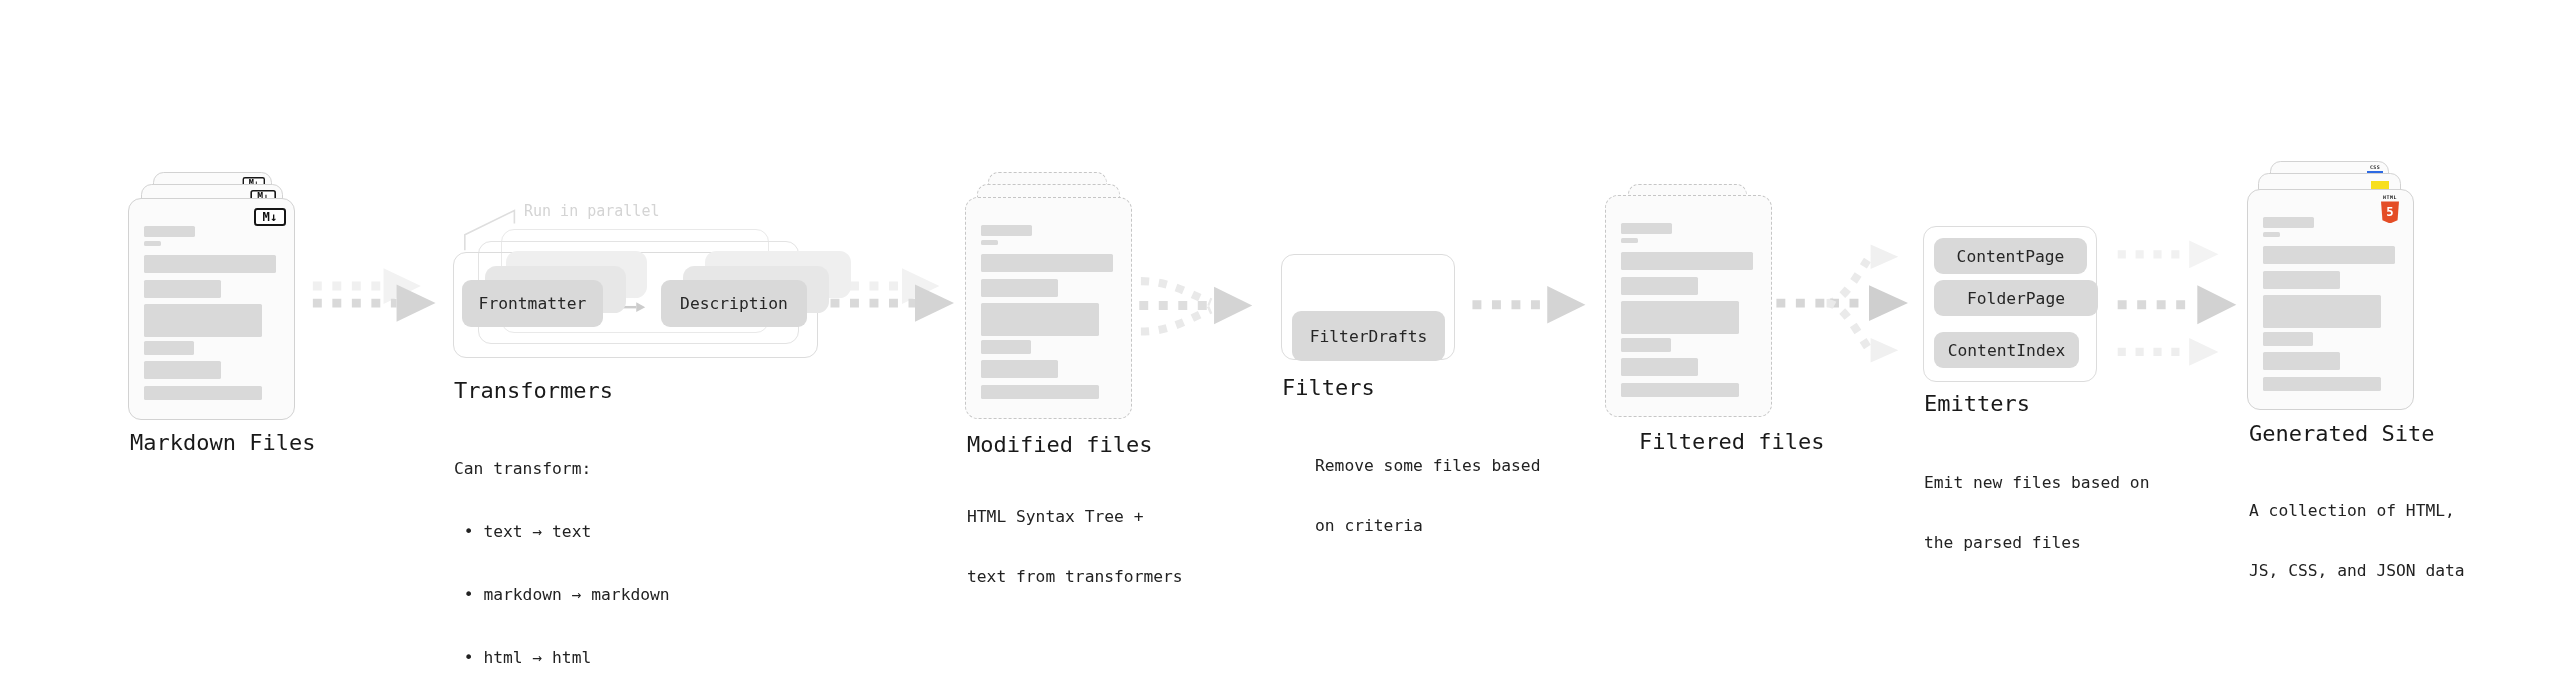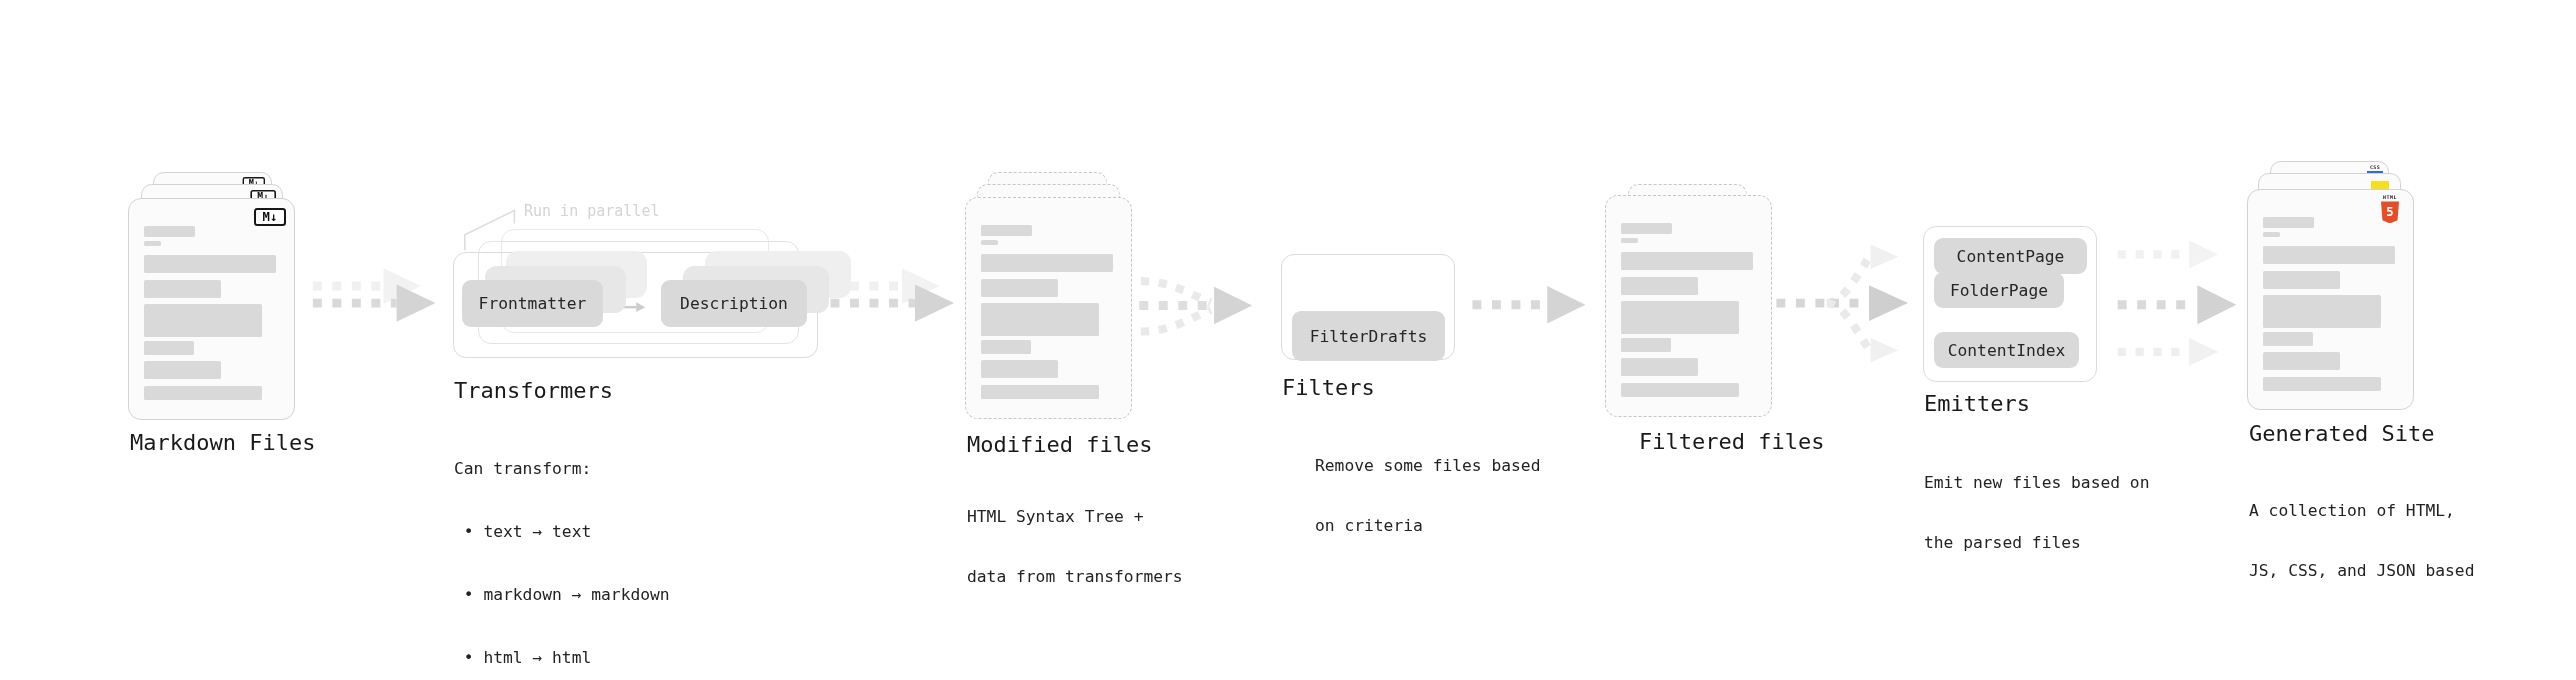--- a/index.html
+++ b/index.html
@@ -164,21 +164,21 @@
         <div class="bar"></div>
       <div class="bar"></div>
         <div class="bar"></div>
         <div class="bar"></div>
         <div class="bar"></div>
     </div>
   </div>
   <div class="title" style="left:967px;top:432px;">Modified files</div>
   <div class="desc" style="left:967px;top:466px;">
     <div>HTML Syntax Tree +</div>
-    <div>data from transformers</div>
+    <div>text from transformers</div>
   </div>
 
   <div class="frame" style="left:1281px;top:254px;width:174px;height:106px;"></div>
   <div class="pill" style="left:1292px;top:280px;width:153px;height:50px;margin-top:31px;">FilterDrafts</div>
   <div class="title" style="left:1282px;top:375px;">Filters</div>
   <div class="desc" style="left:1282px;top:415px;margin-left:33px;">
     <div>Remove some files based</div>
     <div>on criteria</div>
   </div>
 
@@ -192,21 +192,21 @@
       <div class="bar"></div>
         <div class="bar"></div>
         <div class="bar"></div>
         <div class="bar"></div>
     </div>
   </div>
   <div class="title" style="left:1607px;top:429px;margin-left:32px;">Filtered files</div>
 
   <div class="frame" style="left:1923px;top:226px;width:174px;height:156px;"></div>
   <div class="pill small" style="left:1934px;top:238px;width:153px;height:36px;">ContentPage</div>
-  <div class="pill small" style="left:1934px;top:272px;width:130px;height:36px;">FolderPage</div>
+  <div class="pill small" style="left:1934px;top:280px;width:164px;height:36px;">FolderPage</div>
   <div class="pill small" style="left:1934px;top:332px;width:145px;height:36px;">ContentIndex</div>
   <div class="title" style="left:1924px;top:391px;">Emitters</div>
   <div class="desc" style="left:1924px;top:432px;">
     <div>Emit new files based on</div>
     <div>the parsed files</div>
   </div>
 
   <div class="card small-r" style="left:2270px;top:161px;width:119px;height:219px;">
     <div class="css-badge">
       <div class="css-txt">CSS</div>
@@ -230,17 +230,17 @@
         <div class="bar"></div>
       <div class="bar"></div>
         <div class="bar"></div>
         <div class="bar"></div>
         <div class="bar"></div>
     </div>
   </div>
   <div class="title" style="left:2249px;top:421px;">Generated Site</div>
   <div class="desc" style="left:2249px;top:460px;">
     <div>A collection of HTML,</div>
-    <div>JS, CSS, and JSON based</div>
+    <div>JS, CSS, and JSON data</div>
   </div>
 
 </div>
 
 
 </body></html>

